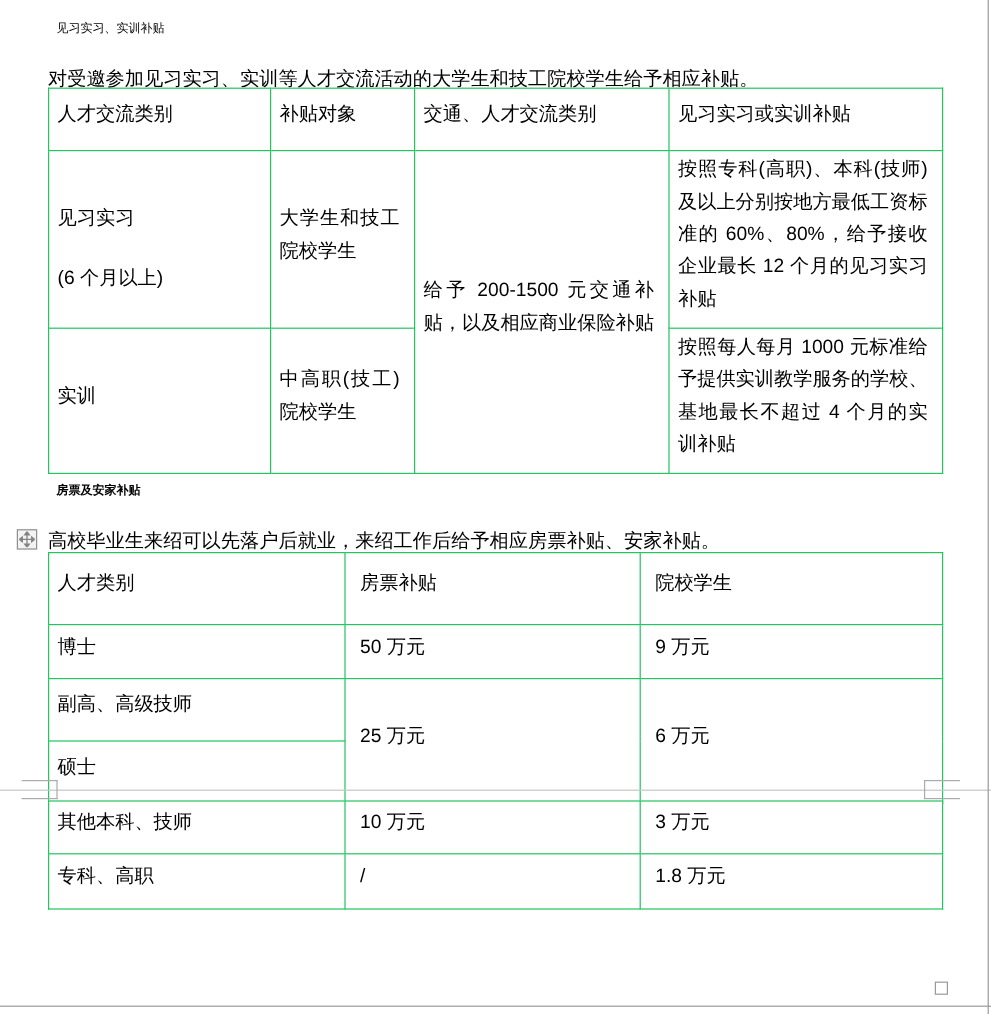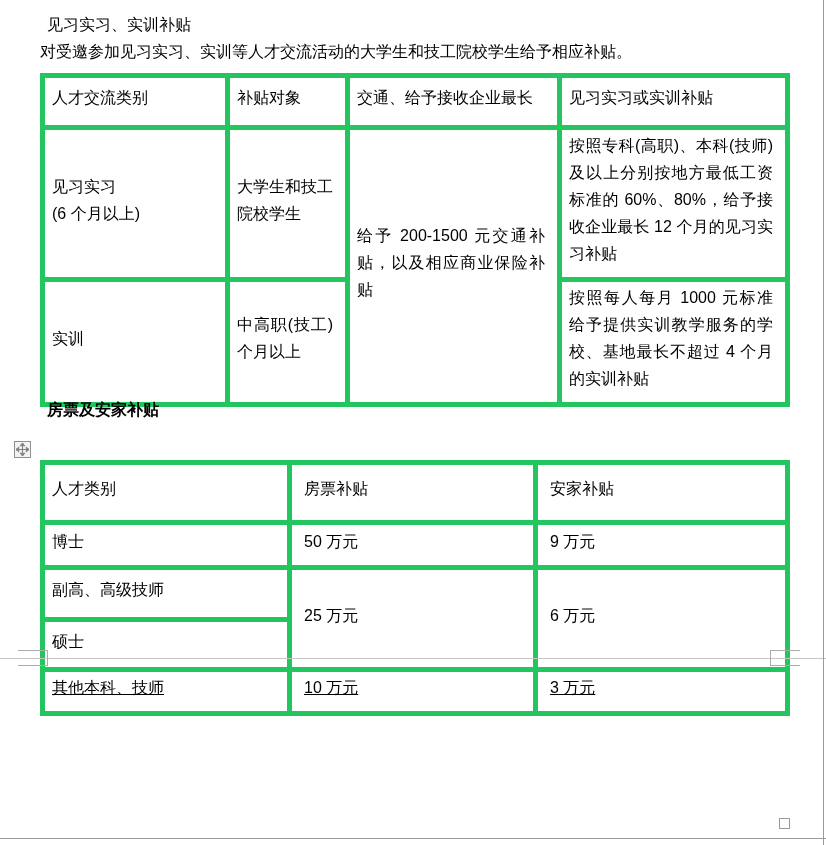--- a/index.html
+++ b/index.html
@@ -8,32 +8,32 @@
     width:826px; height:845px;
     font-family:"Liberation Sans","DejaVu Sans",sans-serif;
     color:#000000;
   }
   .page {
     position:relative; width:826px; height:845px;
     background:#ffffff; overflow:hidden;
   }
   .heading {
     position:absolute; left:47px;
-    font-size:16px; line-height:22px; white-space:nowrap;
+    font-size:10px; line-height:22px; white-space:nowrap;
   }
   .para {
     position:absolute; left:40px;
-    font-size:16px; line-height:22px; white-space:nowrap;
+    font-size:16px; line-height:22px; white-space:nowrap;margin-top:15px;
   }
   table.doc-table {
     position:absolute; border-collapse:collapse; table-layout:fixed;
     background:#ffffff;
   }
   table.doc-table td {
-    border:5px solid #22c55e;
+    border:1px solid #22c55e;
     font-size:16px; line-height:27px;
     vertical-align:middle; text-align:left;
     padding:2px 12px 10px 7px;
     overflow:hidden;
   }
   table.doc-table td.j { text-align:justify; }
   table.t2 td { padding-left:12px; }
   table.t2 td.c1 { padding-left:7px; }
 
   
@@ -68,21 +68,21 @@
     border:1px solid #8f8f8f; background:#f3f3f3;
     display:flex; align-items:center; justify-content:center;
     cursor:move;
   }
   
   .resize-handle {
     position:absolute; left:779px; top:818px; width:11px; height:11px;
     border:1px solid #9a9a9a; background:#ffffff;
     cursor:nwse-resize;
   }
-  .two-line div { line-height:27px; }
+  .two-line div { line-height:27px;margin-top:23px; }
 </style>
 </head>
 <body>
 
 <div class="page">
 
   <div class="heading" style="top:14px;">见习实习、实训补贴</div>
 
   <div class="para" style="top:41px;">对受邀参加见习实习、实训等人才交流活动的大学生和技工院校学生给予相应补贴。</div>
 
@@ -90,44 +90,45 @@
     <colgroup>
       <col style="width:185px">
         <col style="width:120px">
       <col style="width:212px">
         <col style="width:228px">
     </colgroup>
     <tbody>
       <tr style="height:52px;">
         <td>人才交流类别</td>
         <td>补贴对象</td>
-        <td>交通、给予接收企业最长</td>
+        <td>交通、人才交流类别</td>
         <td>见习实习或实训补贴</td>
       </tr>
       <tr style="height:143px;">
         <td>
           <div class="two-line">
             <div>见习实习</div>
             <div>(6 个月以上)</div>
           </div>
         </td>
         <td class="j">大学生和技工院校学生</td>
         <td class="j" rowspan="2">给予 200-1500 元交通补贴，以及相应商业保险补贴</td>
         <td class="j">按照专科(高职)、本科(技师)及以上分别按地方最低工资标准的 60%、80%，给予接收企业最长 12 个月的见习实习补贴</td>
       </tr>
       <tr style="height:110px;">
         <td>实训</td>
-        <td class="j">中高职(技工)个月以上</td>
+        <td class="j">中高职(技工)院校学生</td>
         <td class="j">按照每人每月 1000 元标准给予提供实训教学服务的学校、基地最长不超过 4 个月的实训补贴</td>
       </tr>
     </tbody>
   </table>
 
   <div class="heading" style="top:399px;font-weight:bold;">房票及安家补贴</div>
 
+  <div class="para" style="top:426px;">高校毕业生来绍可以先落户后就业，来绍工作后给予相应房票补贴、安家补贴。</div>
 
   <div class="move-handle">
     <span style="display:flex;">
       <svg width="13" height="13" viewBox="0 0 13 13">
         <g stroke="#848484" stroke-width="1.1" fill="#848484">
           <line x1="6.5" y1="2.2" x2="6.5" y2="10.8"></line>
           <line x1="2.2" y1="6.5" x2="10.8" y2="6.5"></line>
           <polygon points="6.5,0 4.6,2.6 8.4,2.6"></polygon>
           <polygon points="6.5,13 4.6,10.4 8.4,10.4"></polygon>
           <polygon points="0,6.5 2.6,4.6 2.6,8.4"></polygon>
@@ -140,21 +141,21 @@
   <table class="doc-table t2" style="left:40px; top:460px; width:745px;">
     <colgroup>
       <col style="width:247px">
         <col style="width:246px">
         <col style="width:252px">
     </colgroup>
     <tbody>
       <tr style="height:60px;">
         <td class="c1">人才类别</td>
         <td>房票补贴</td>
-        <td>安家补贴</td>
+        <td>院校学生</td>
       </tr>
       <tr style="height:45px;">
         <td class="c1">博士</td>
         <td>50 万元</td>
         <td>9 万元</td>
       </tr>
       <tr style="height:52px;margin-left:24px;">
         <td class="c1">副高、高级技师</td>
         <td rowspan="2">25 万元</td>
         <td rowspan="2">6 万元</td>
@@ -169,25 +170,30 @@
   <div class="break-bracket-left"></div>
   <div class="break-bracket-right"></div>
 
   <table class="doc-table t2" style="left:40px; top:667px; width:745px;">
     <colgroup>
       <col style="width:247px">
         <col style="width:246px">
         <col style="width:252px">
     </colgroup>
     <tbody>
-      <tr style="height:44px;text-decoration:underline;">
+      <tr style="height:44px;">
         <td class="c1">其他本科、技师</td>
         <td>10 万元</td>
         <td>3 万元</td>
       </tr>
+      <tr style="height:46px;">
+        <td class="c1">专科、高职</td>
+        <td>/</td>
+        <td>1.8 万元</td>
+      </tr>
     </tbody>
   </table>
 
   <div class="resize-handle"></div>
 
   <div class="page-edge-right"></div>
   <div class="page-edge-bottom"></div>
 
 </div>
 

